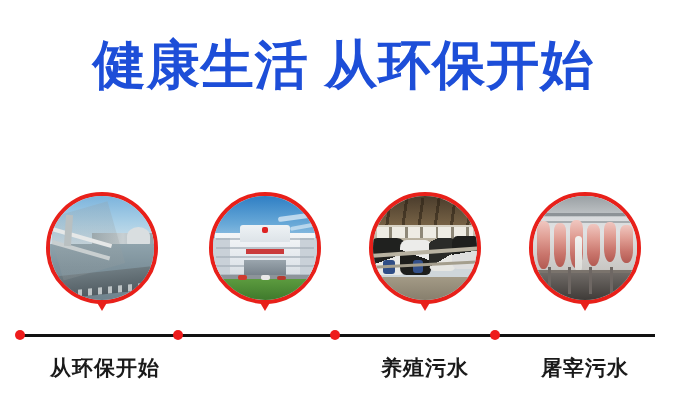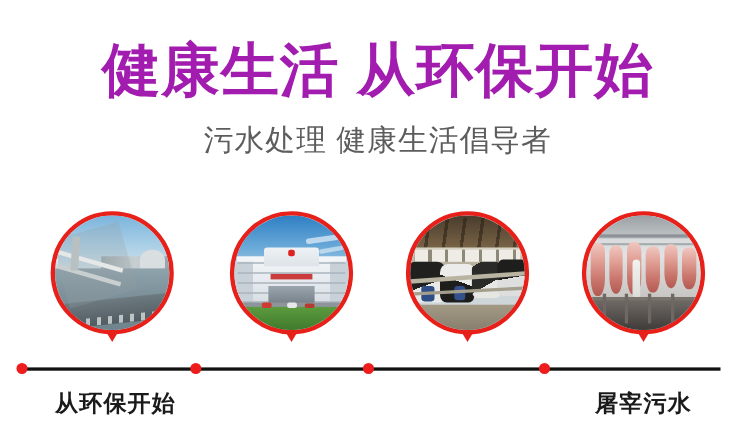--- a/index.html
+++ b/index.html
@@ -13,21 +13,21 @@
   .stage{position:relative;width:687px;height:404px;}
 
   
   .headline{
     position:absolute;
     left:0;right:0;top:34px;
     text-align:center;
     font-size:53px;
     line-height:62px;
     font-weight:bold;
-    color:#a21caf;
+    color:#1d4ed8;
     letter-spacing:1px;
     white-space:nowrap;
   }
   .subhead{
     position:absolute;
     left:0;right:0;top:110px;
     text-align:center;
     font-size:27px;
     line-height:34px;
     font-weight:normal;
@@ -204,21 +204,20 @@
     white-space:nowrap;
   }
 </style>
 </head>
 <body>
 
 <div class="stage">
 
   <div class="headline">健康生活 从环保开始</div>
 
-  <div class="subhead">污水处理 健康生活倡导者</div>
 
   <div class="pin" style="left:46px;">
     <div class="pin-tip"></div>
     <div class="pin-circle">
       <div class="pin-photo">
         <div class="p1-sky"></div>
         <div class="p1-far"></div>
         <div class="p1-dome"></div>
         <div class="p1-water"></div>
         <div class="p1-shore"></div>
@@ -302,15 +301,16 @@
   </div>
 
   <div class="axis"></div>
 
   <div class="axis-dot" style="left:20px;"></div>
   <div class="axis-dot" style="left:178px;"></div>
   <div class="axis-dot" style="left:335px;"></div>
   <div class="axis-dot" style="left:495px;"></div>
 
   <div class="cap" style="left:105px;">从环保开始</div>
+  <div class="cap" style="left:425px;">养殖污水</div>
   <div class="cap" style="left:585px;">屠宰污水</div>
 
 </div>
 
 </body></html>

